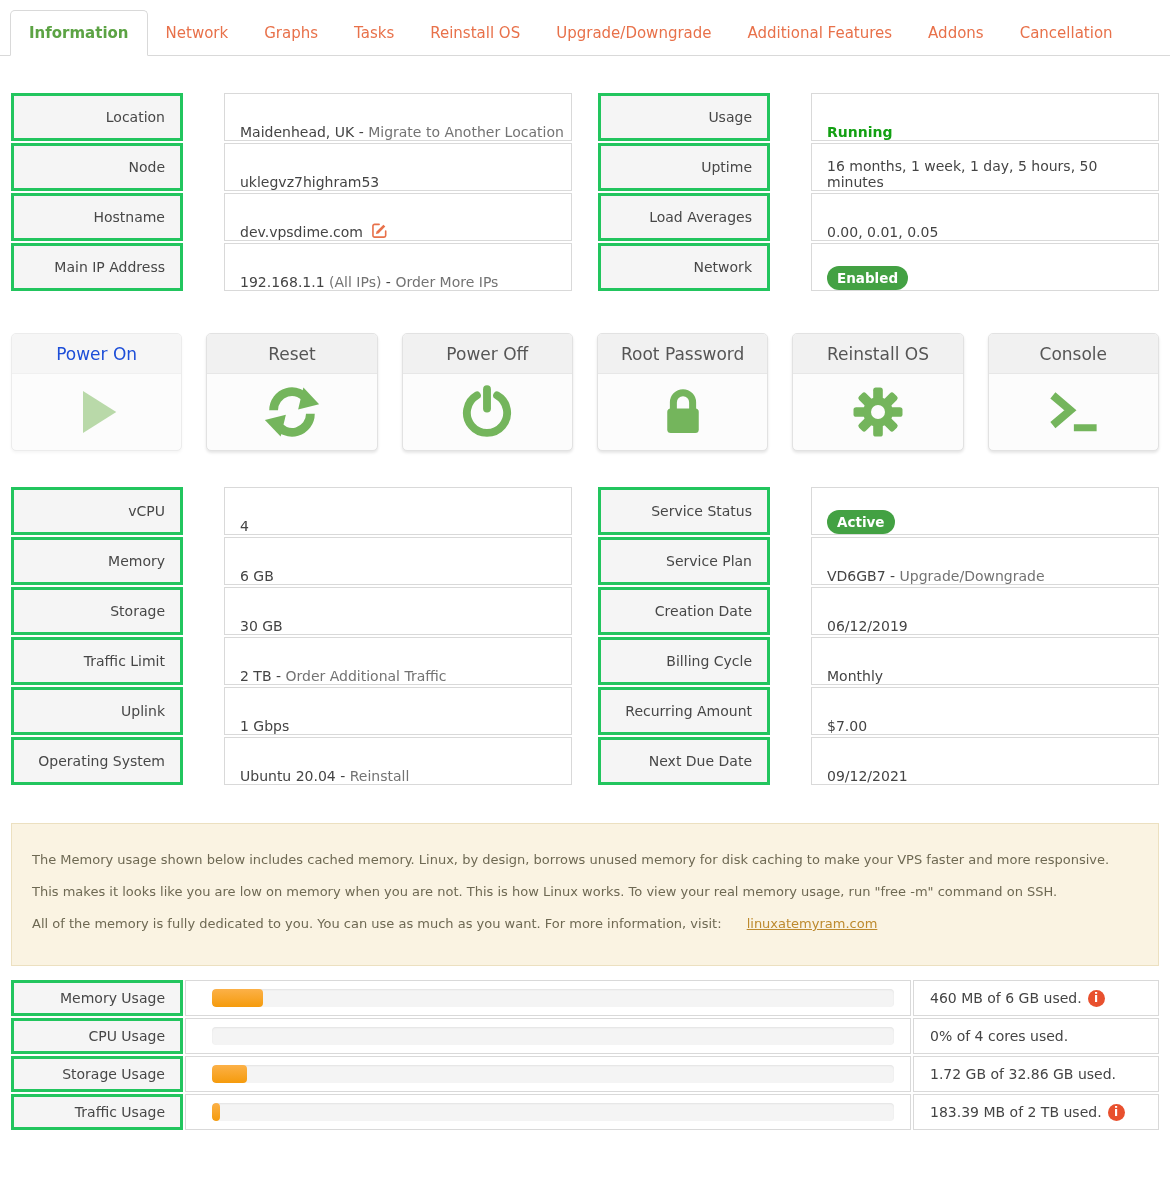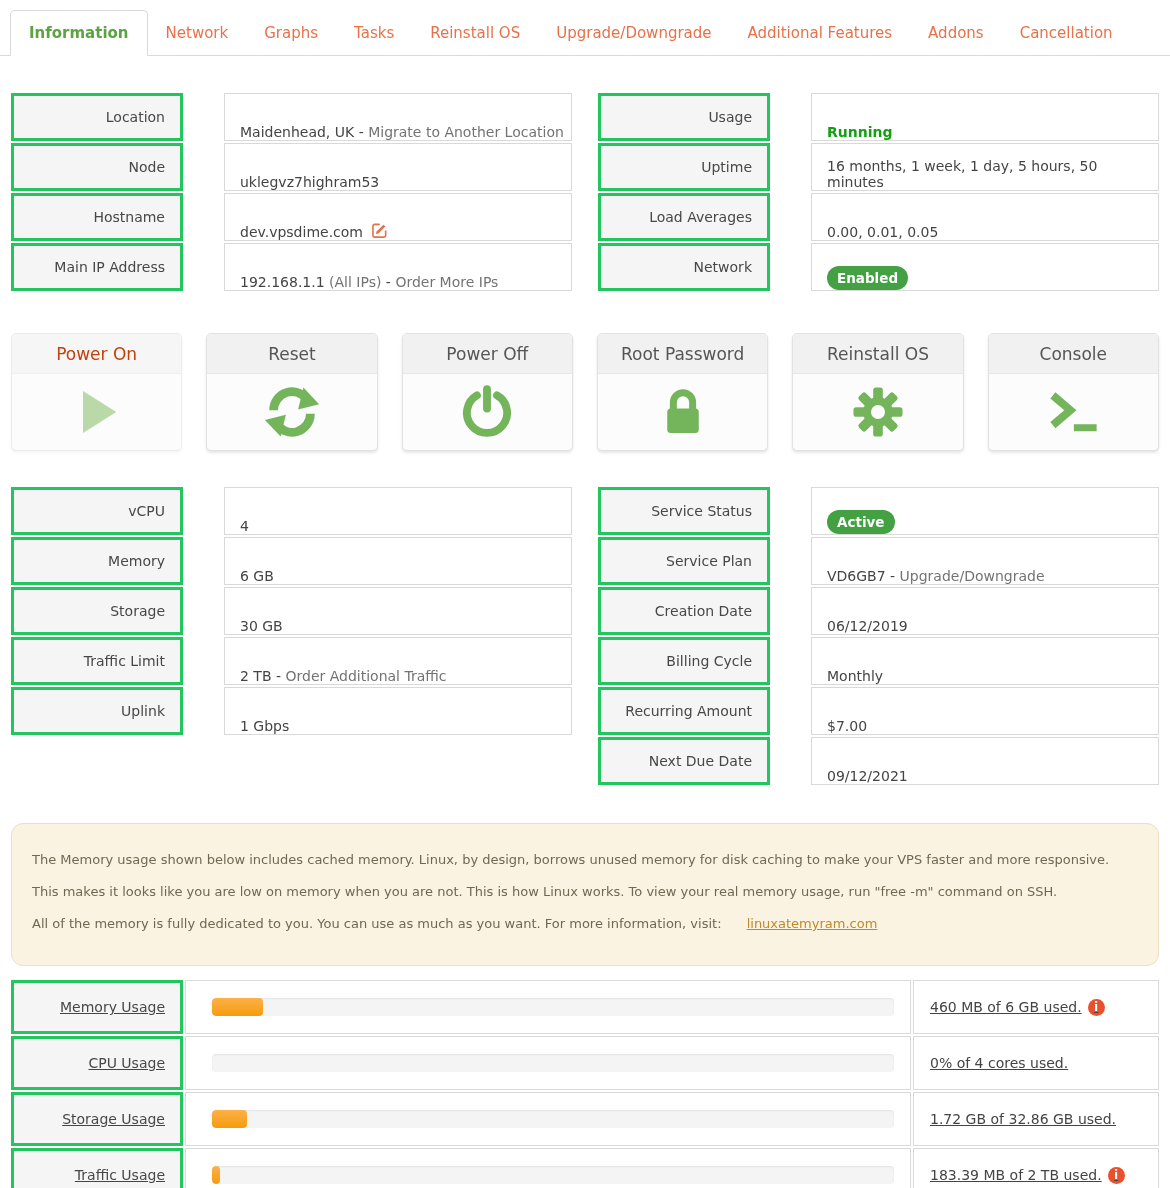--- a/index.html
+++ b/index.html
@@ -37,30 +37,30 @@
   .actions { display:flex; gap:24px; margin:42px 11px 0; }
   .action-card { flex:1; border:1px solid #e2e2e2; border-radius:5px; overflow:hidden;
                  background:#fcfcfc; box-shadow:0 2px 3px rgba(0,0,0,.10); cursor:pointer; }
   .action-head { background:#f1f1f1; height:40px; display:flex; align-items:center;
                  justify-content:center; font-size:17px; color:#555;
                  border-bottom:1px solid #e7e7e7; }
   .action-body { height:76px; display:flex; align-items:center; justify-content:center;
                  color:#74b55c; }
   .action-body svg { display:block; }
   .action-card.disabled { box-shadow:0 2px 3px rgba(0,0,0,.04); border-color:#ececec; cursor:default; }
-  .action-card.disabled .action-head { color:#c2410c; background:#f6f6f6; border-bottom-color:#f0f0f0; }
+  .action-card.disabled .action-head { color:#1d4ed8; background:#f6f6f6; border-bottom-color:#f0f0f0; }
   .action-card.disabled .action-body { color:#b9d9a9; }
   
   .notice { margin:38px 11px 0; background:#faf3e2; border:1px solid #ece0c0;
-            border-radius:12px; padding:13px 20px 18px; color:#6e6953; font-size:13px; }
+            border-radius:0; padding:13px 20px 18px; color:#6e6953; font-size:13px; }
   .notice p { margin:14px 0; line-height:18px; }
   .notice a { color:#bd8a2e; text-decoration:underline; cursor:pointer;margin-left:21px; }
   
   .usage { margin:14px 11px 0; display:flex; flex-direction:column; gap:2px; }
-  .usage-row { display:flex; gap:2px; height:54px;text-decoration:underline; }
+  .usage-row { display:flex; gap:2px; height:36px; }
   .usage-barcell { flex:1; background:#fff; border:1px solid #d9d9d9;
                    display:flex; align-items:center; padding:0 16px 0 26px; }
   .usage-text { width:246px; background:#fff; border:1px solid #d9d9d9;
                 display:flex; align-items:center; padding-left:16px; color:#444; }
   .bar-track { flex:1; height:18px; background:#f4f4f4; border-radius:4px;
                box-shadow:inset 0 1px 2px rgba(0,0,0,.07); overflow:hidden; }
   .bar-fill { height:100%; border-radius:4px;
               background:linear-gradient(#fcb148,#f59b0c); }
   .info-badge { display:inline-flex; width:17px; height:17px; border-radius:50%;
                 background:#e8502e; color:#fff; font-weight:bold; font-size:12px;
@@ -244,20 +244,27 @@
       <div class="kv-label">Traffic Limit</div>
       <div class="kv-value">
         <span class="sep">2 TB - </span>
         <a class="lnk">Order Additional Traffic</a>
       </div>
     </div>
     <div class="kv-row">
       <div class="kv-label">Uplink</div>
       <div class="kv-value">1 Gbps</div>
     </div>
+    <div class="kv-row">
+      <div class="kv-label">Operating System</div>
+      <div class="kv-value">
+        <span class="sep">Ubuntu 20.04 - </span>
+        <a class="lnk">Reinstall</a>
+      </div>
+    </div>
   </div>
 
   <div class="kv-table">
     <div class="kv-row">
       <div class="kv-label">Service Status</div>
       <div class="kv-value">
         <span class="badge">Active</span>
       </div>
     </div>
     <div class="kv-row">

